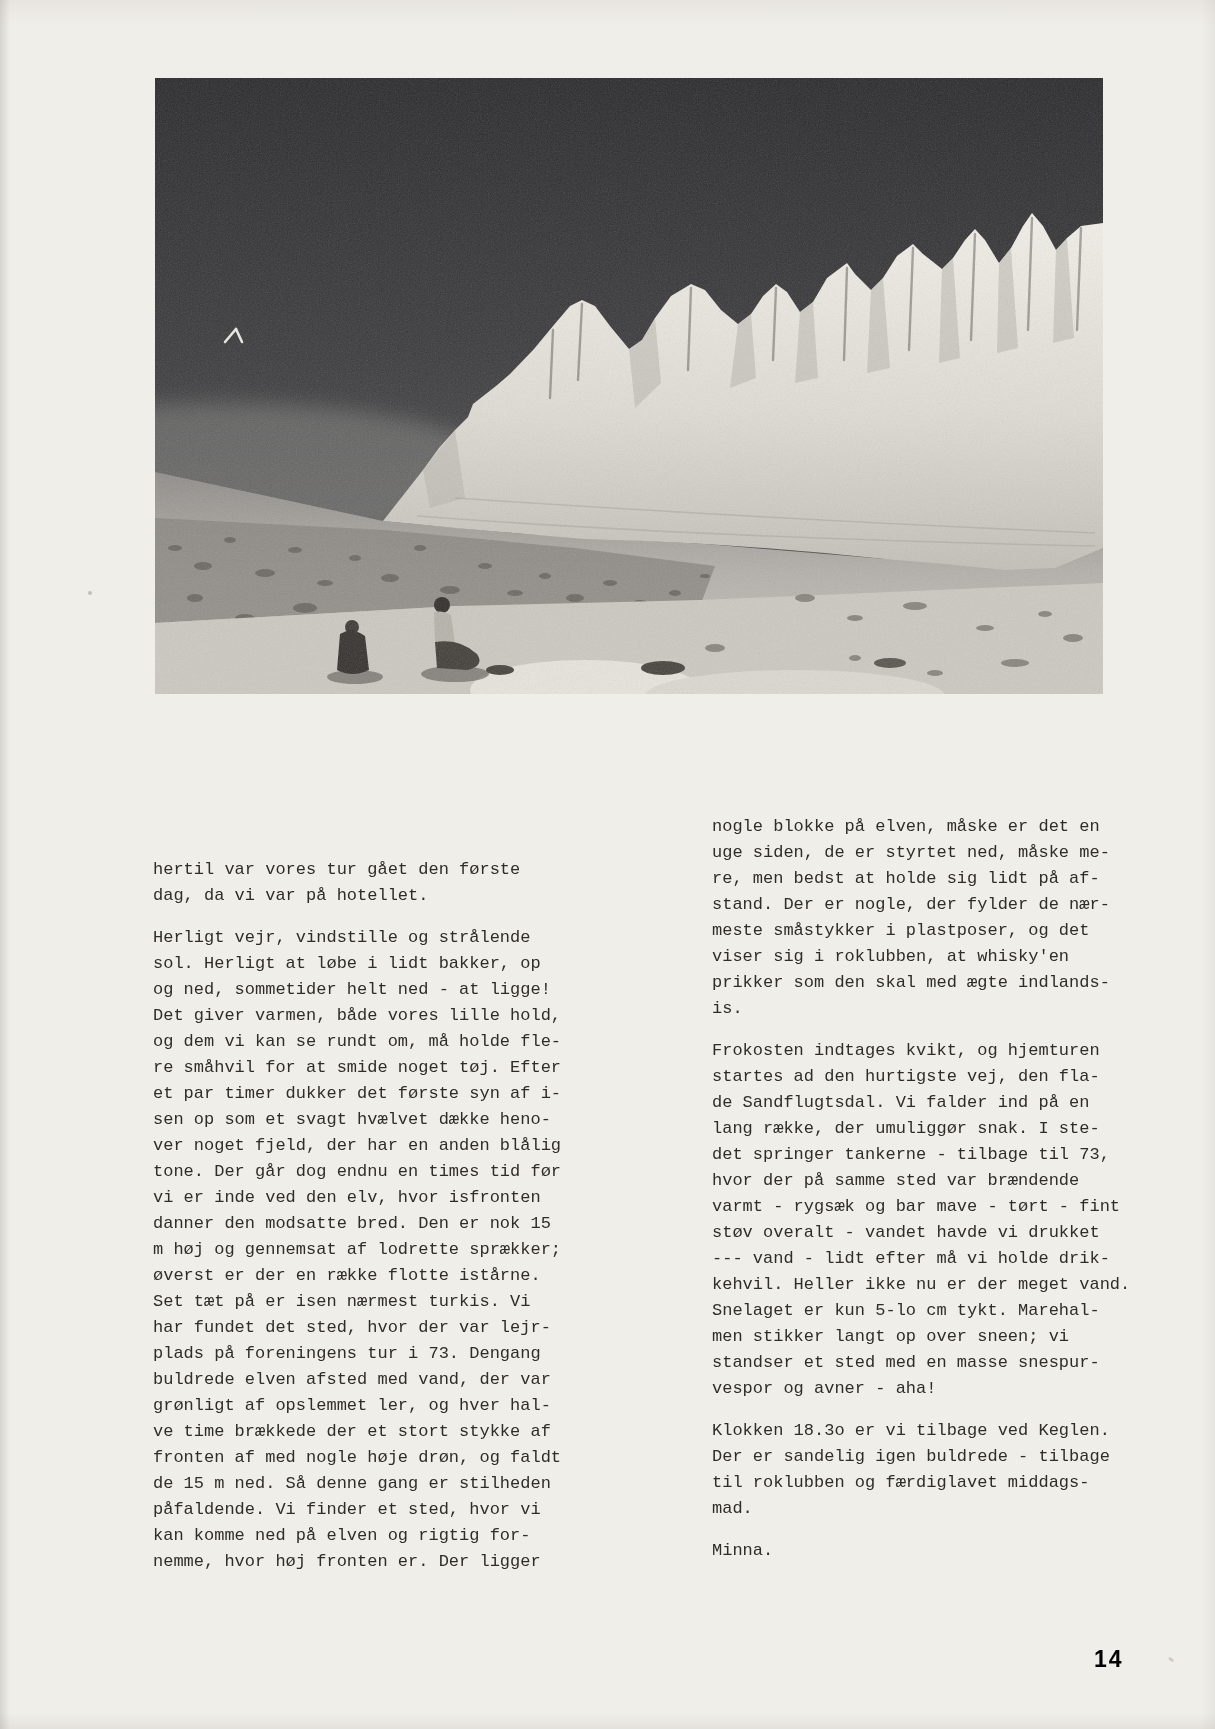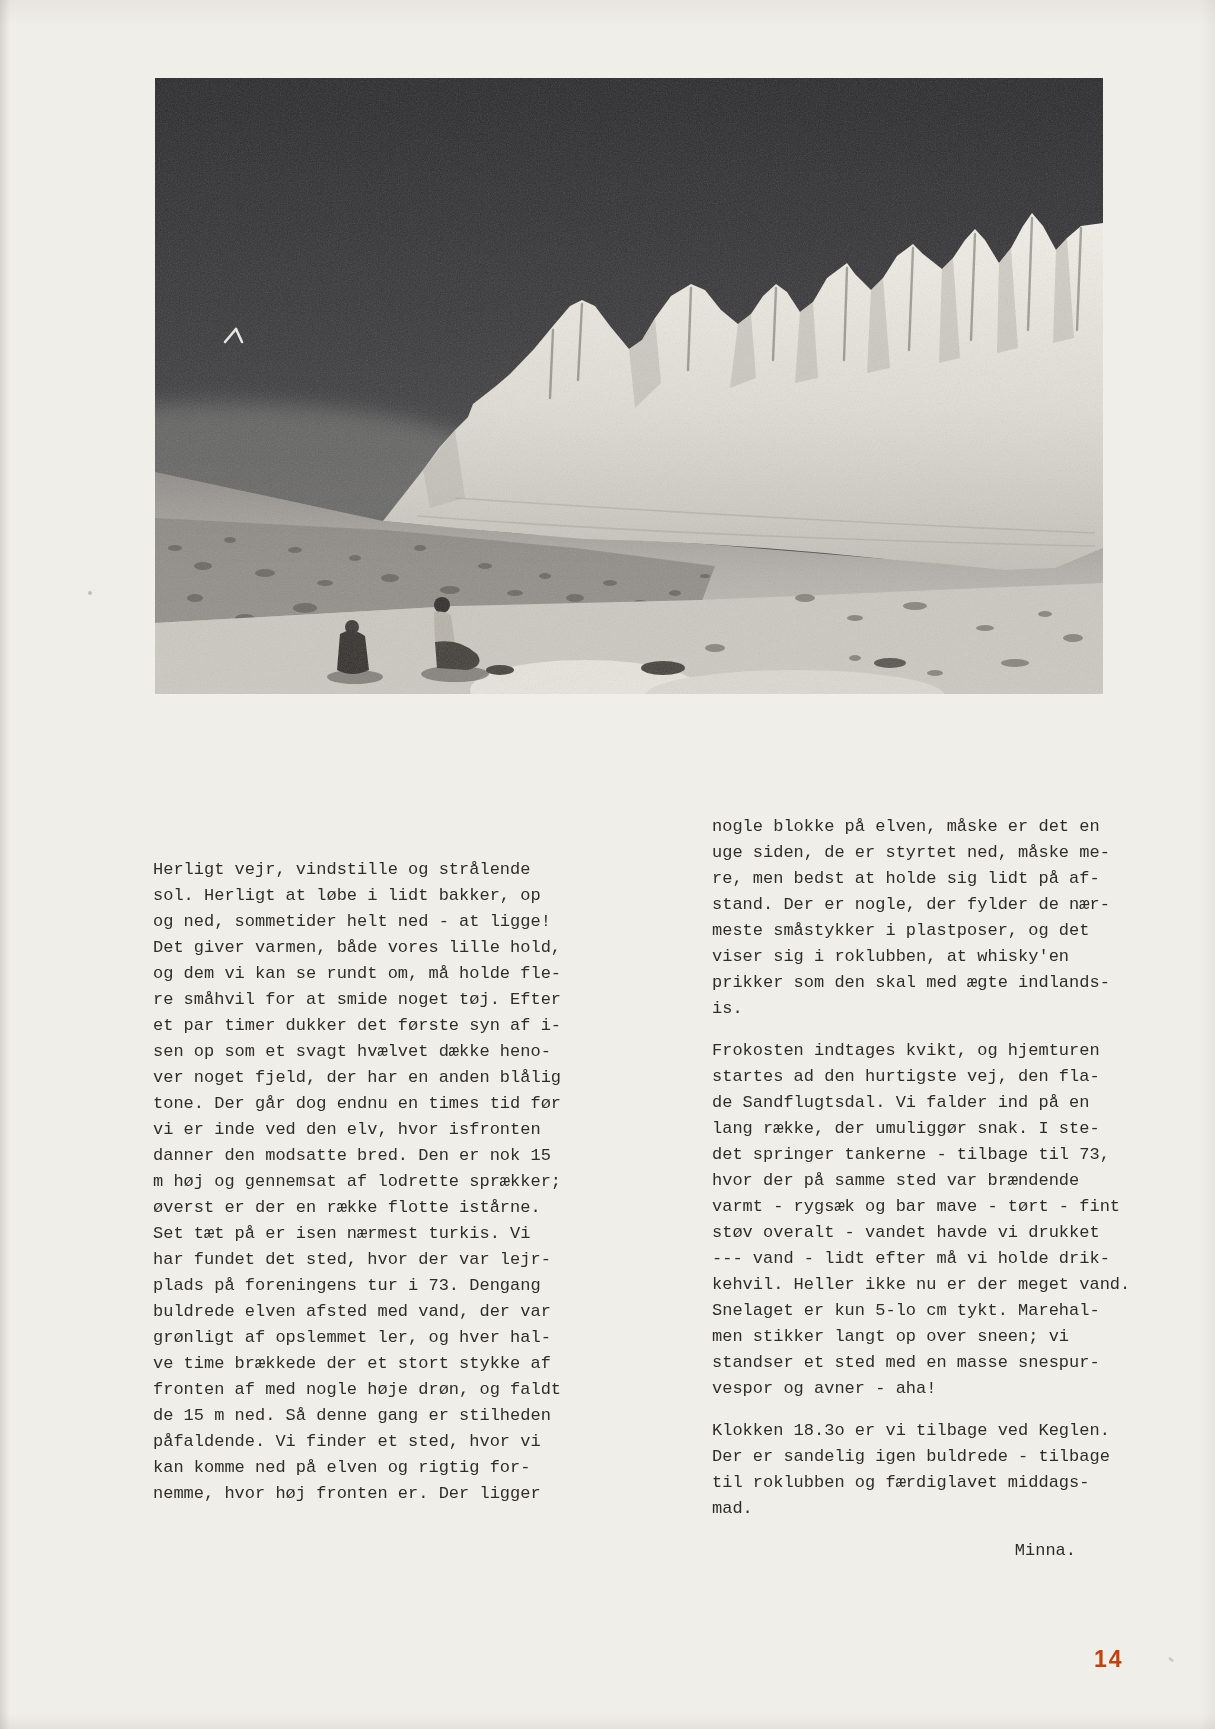--- a/index.html
+++ b/index.html
@@ -28,26 +28,26 @@
   figure.photo svg{display:block;width:948px;height:616px;}
 
   .col{
     position:absolute;width:436px;
     font-size:17px;line-height:26px;color:#2f2d2a;
     letter-spacing:0;
   }
   .col-left{left:153px;top:857px;}
   .col-right{left:712px;top:814px;font-family:Liberation Mono, monospace;}
   .col p{margin:0 0 16px 0;white-space:pre-line;}
-  .col p.signature{text-align:right;padding-right:72px;margin-top:16px;}
+  .col p.signature{padding-right:72px;margin-top:16px;}
 
   .page-number{
     position:absolute;left:1094px;top:1646px;
     font-family:"Liberation Sans","DejaVu Sans",sans-serif;
-    font-weight:700;font-size:23px;letter-spacing:2px;color:#c2410c;
+    font-weight:700;font-size:23px;letter-spacing:2px;color:#000000;
   }
 
   .speck{position:absolute;border-radius:50%;background:#8a867e;pointer-events:none;}
   .speck-1{left:88px;top:591px;width:4px;height:4px;opacity:.45;}
   .speck-2{left:1168px;top:1658px;width:6px;height:3px;opacity:.35;transform:rotate(35deg);}
 </style>
 </head>
 <body>
 
 <div class="sheet">
@@ -187,20 +187,22 @@
         <path d="M70,264 L81,251"></path>
         <path d="M81,251 L87,264"></path>
       </g>
 
       <rect x="0" y="0" width="948" height="616" filter="url(#grain)" opacity="0.22"></rect>
     </svg>
   </figure>
 
   <main>
     <section class="col col-left">
+      <p>hertil var vores tur gået den første
+dag, da vi var på hotellet.</p>
       <p>Herligt vejr, vindstille og strålende
 sol. Herligt at løbe i lidt bakker, op
 og ned, sommetider helt ned - at ligge!
 Det giver varmen, både vores lille hold,
 og dem vi kan se rundt om, må holde fle-
 re småhvil for at smide noget tøj. Efter
 et par timer dukker det første syn af i-
 sen op som et svagt hvælvet dække heno-
 ver noget fjeld, der har en anden blålig
 tone. Der går dog endnu en times tid før

